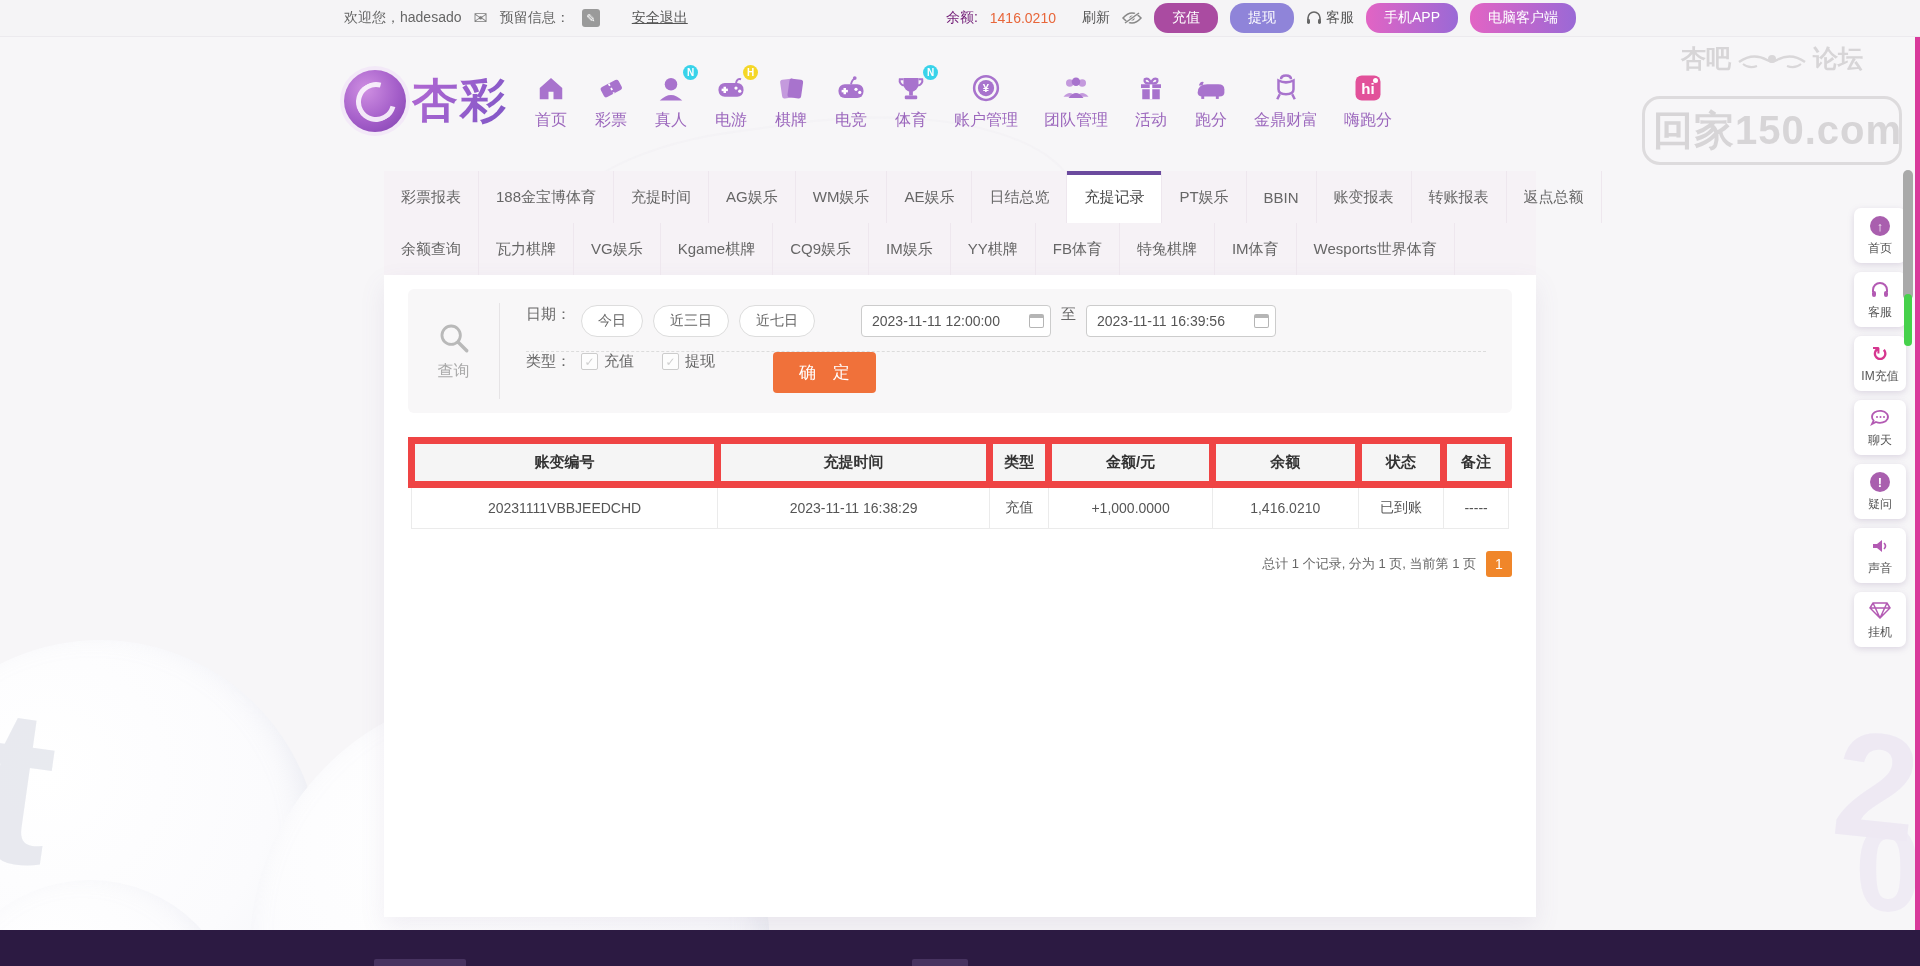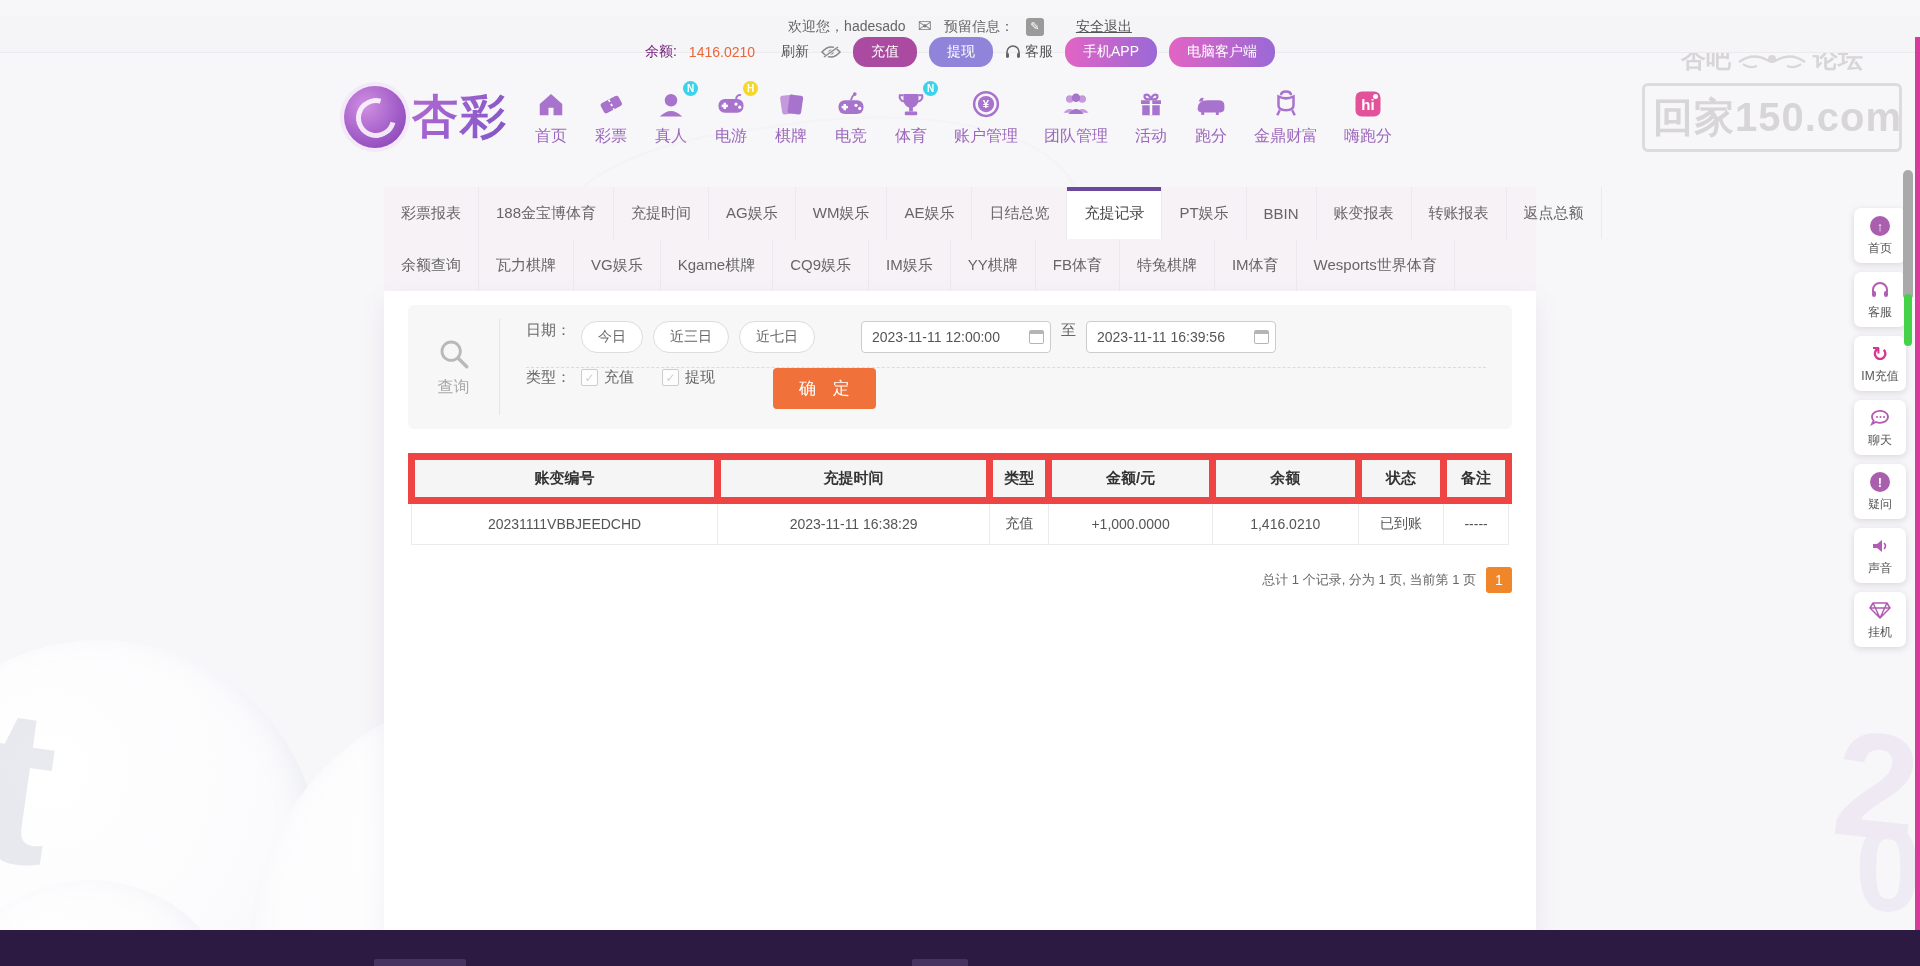--- a/index.html
+++ b/index.html
@@ -15,21 +15,21 @@
   .ribbon { position:absolute; border:26px solid #e9ebf2; border-radius:50%; opacity:.45; }
   .ribbon1 { left:270px; top:960px; width:420px; height:190px; transform:rotate(-14deg); border-color:#e6e9f1 transparent transparent transparent; }
   .faint-glyph { position:absolute; color:#e3e5ec; font-weight:bold; opacity:.8; }
   .glyph-t { left:-20px; top:660px; font-size:220px; transform:rotate(8deg); }
   .glyph-2 { left:1835px; top:700px; font-size:150px; color:#ece7f3; transform:rotate(6deg); }
   .glyph-0 { left:1855px; top:800px; font-size:120px; color:#eee9f4; }
   .sketch { position:absolute; left:560px; top:120px; width:520px; height:220px; border:2px solid #f1f0f4; border-radius:40% 60% 55% 45%; opacity:.5; transform:rotate(-8deg); }
 
   
   .topbar { position:relative; z-index:5; height:37px; background:#f5f4f6; border-bottom:1px solid #eceaee; }
-  .topbar-inner { width:1232px; margin:16px auto; height:100%; display:flex; align-items:center; justify-content:space-between; font-size:14px; color:#666;flex-direction:column; }
+  .topbar-inner { width:1232px; margin:0 auto; height:100%; display:flex; align-items:center; justify-content:space-between; font-size:14px; color:#666; }
   .tb-left, .tb-right { display:flex; align-items:center; gap:12px; }
   .tb-icon { display:inline-flex; align-items:center; justify-content:center; }
   .envelope { color:#7d7d7d; font-size:17px; }
   .pencil-box { width:18px; height:18px; background:#9a9a9a; border-radius:3px; color:#fff; font-size:11px; display:inline-flex; align-items:center; justify-content:center; }
   .logout { color:#555; text-decoration:underline; margin-left:20px; cursor:pointer; }
   .balance-label { color:#701a75;text-align:center; }
   .balance-value { color:#e8663a; margin-right:14px; }
   .refresh { color:#555; cursor:pointer; }
   .eye-slash svg { display:block; }
   .tb-btn { border:none; color:#fff; font-size:14px; padding:6px 18px; border-radius:14px; cursor:pointer; }
@@ -51,21 +51,21 @@
   .nav-icon svg { display:block; }
   .nav-label { font-size:16px; color:#9c68bd; white-space:nowrap; }
   .badge { position:absolute; top:-6px; right:-10px; min-width:15px; height:15px; border-radius:50%; font-size:10px; font-weight:bold; color:#fff; display:flex; align-items:center; justify-content:center; }
   .badge:empty { display:none; }
   .badge-n { background:#39d3ea; }
   .badge-h { background:#f5d728; }
 
   
   .watermark { position:absolute; z-index:4; right:18px; top:42px; width:260px; text-align:center; color:#d7d5d7; }
   .wm-line1 { display:flex; align-items:center; justify-content:center; gap:6px; font-size:25px; font-weight:bold; }
-  .wm-box { margin-top:8px; border:3px solid #dddbdd; border-radius:6px; font-size:40px; font-weight:bold; padding:4px 8px; letter-spacing:1px; white-space:nowrap; }
+  .wm-box { margin-top:21px; border:3px solid #dddbdd; border-radius:18px; font-size:40px; font-weight:bold; padding:4px 8px; letter-spacing:1px; white-space:nowrap; }
 
   
   .main { position:relative; z-index:5; width:1152px; margin:6px auto 0 auto; }
   .tabs { background:#f6f2f6; }
   .tab-row { display:flex; align-items:stretch; }
   .tab { padding:0 17px; height:52px; display:flex; align-items:center; font-size:15px; color:#666; cursor:pointer; border-right:1px solid #eee7ee; position:relative; white-space:nowrap; }
   .tab.active { background:#fff; color:#444; }
   .tab.active::before { content:""; position:absolute; left:0; top:0; right:0; height:4px; background:#6b4a9e; }
   .panel { background:#fff; min-height:642px; box-shadow:0 10px 24px rgba(120,100,150,.10); padding:14px 24px 20px 24px; }
 

